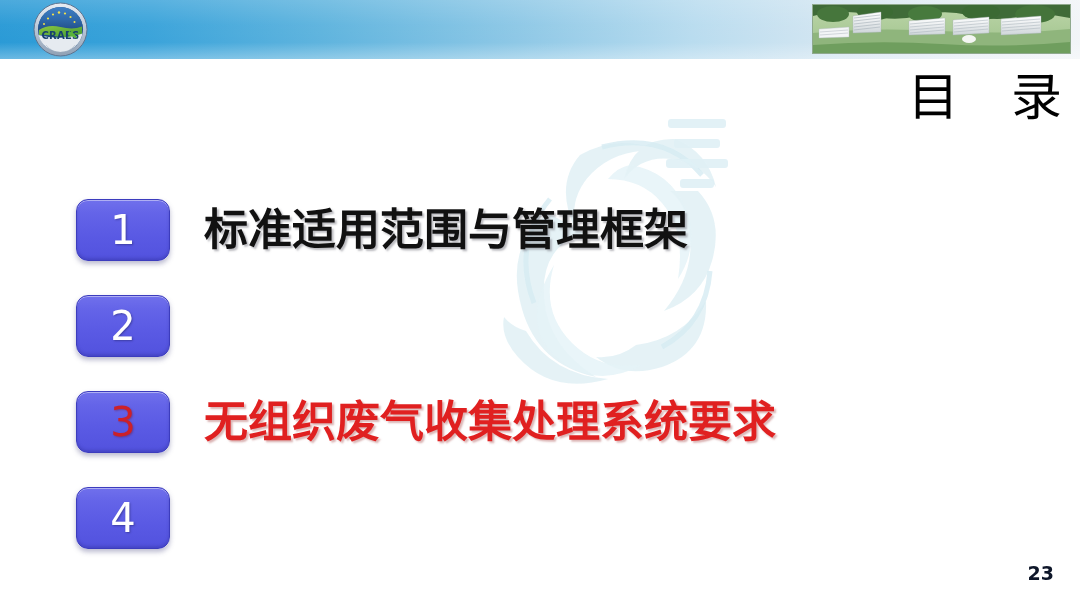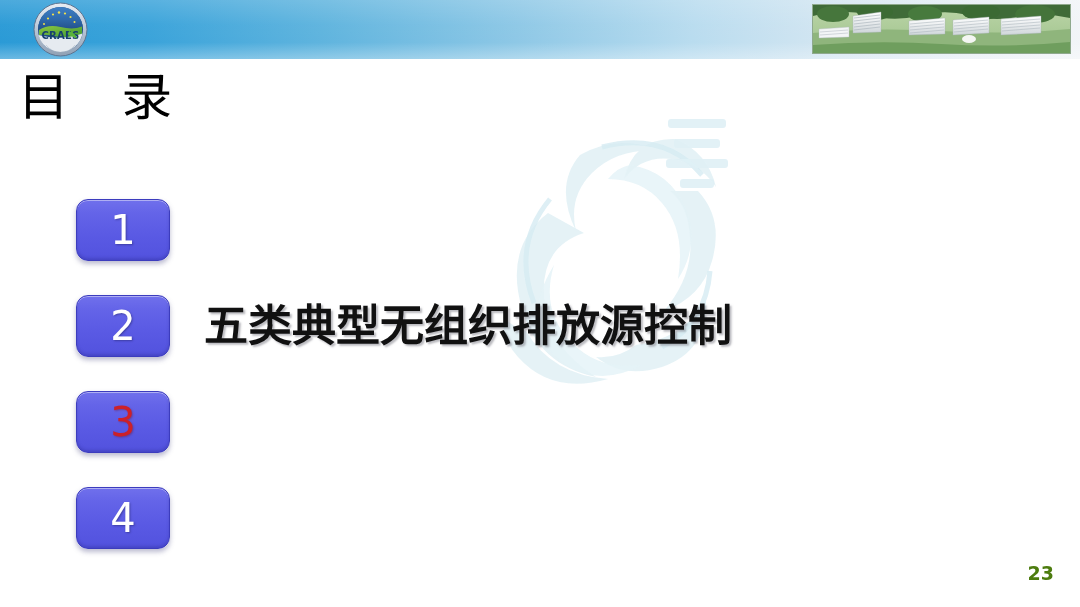--- a/index.html
+++ b/index.html
@@ -107,21 +107,21 @@
     z-index: 1;
     pointer-events: none;
   }
 
   
   #slide-title {
     position: absolute;
     left: 0;
     top: 72px;
     width: 1080px;
-    text-align: left;
+    text-align: right;
     z-index: 4;
     font-family: "DejaVu Serif", "Liberation Serif", serif;
     font-size: 51px;
     font-weight: 400;
     color: #000000;
     letter-spacing: 18px;
     text-indent: 18px;
     line-height: 1.0;
   }
 
@@ -192,21 +192,21 @@
 
   
   #page-number {
     position: absolute;
     right: 26px;
     bottom: 23px;
     z-index: 5;
     font-family: "DejaVu Sans", "Liberation Sans", sans-serif;
     font-size: 19px;
     font-weight: bold;
-    color: #4d7c0f;
+    color: #0f172a;
   }
 </style>
 </head>
 <body>
 
 <div id="slide">
 
   <div id="header-banner">
 
     <div id="craes-logo">
@@ -363,33 +363,34 @@
   </div>
 
   <div id="slide-title">目  录</div>
 
   <div id="contents-list">
 
     <div class="toc-row">
       <div class="toc-badge">
         <span class="toc-badge-num">1</span>
       </div>
+      <div class="toc-label">标准适用范围与管理框架</div>
     </div>
 
     <div class="toc-row">
       <div class="toc-badge">
         <span class="toc-badge-num">2</span>
       </div>
-      <div class="toc-label">五类典型无组织排放源控制</div>
     </div>
 
     <div class="toc-row">
       <div class="toc-badge">
         <span class="toc-badge-num num-highlight">3</span>
       </div>
+      <div class="toc-label label-highlight">无组织废气收集处理系统要求</div>
     </div>
 
     <div class="toc-row">
       <div class="toc-badge">
         <span class="toc-badge-num">4</span>
       </div>
     </div>
 
   </div>
 

